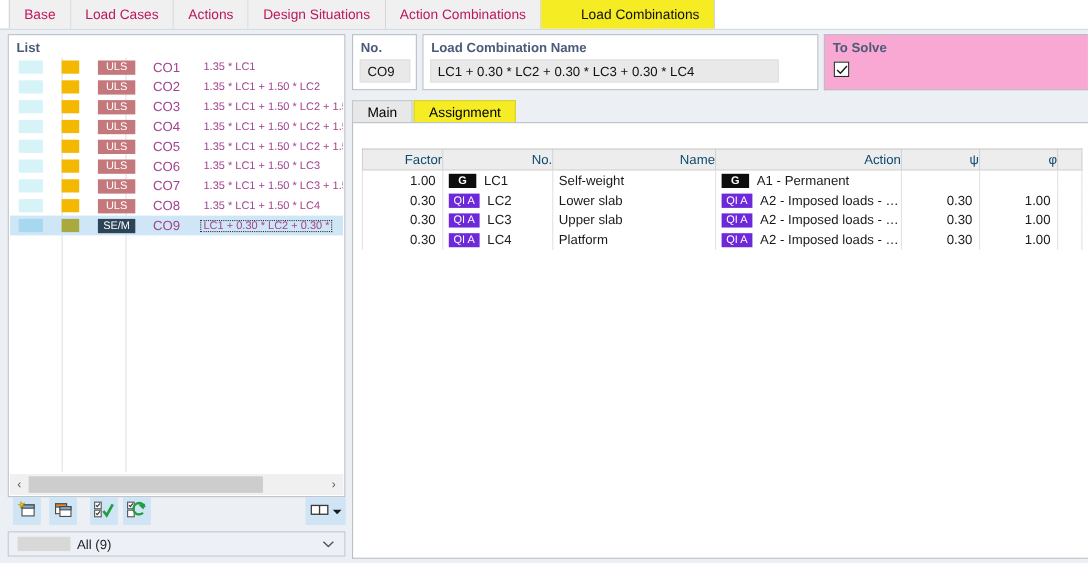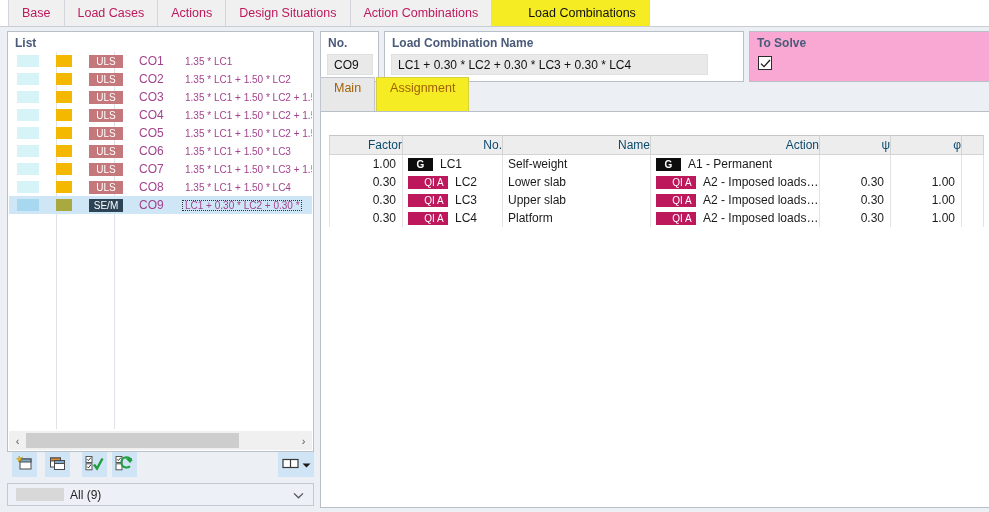--- a/index.html
+++ b/index.html
@@ -173,23 +173,23 @@
     width:14px;height:14px;background:#fff;border:1px solid #2b2b2b;
     box-sizing:border-box;display:flex;align-items:center;justify-content:center;
   }
 
   
   .inner-tabs{
     position:absolute;left:320px;top:90px;height:22px;
     display:flex;align-items:flex-end;
   }
   .itab{
-    height:35px;line-height:21px;padding:0 13px;
+    height:21px;line-height:21px;padding:0 13px;
     font-size:12.5px;background:#e8e8e8;border:1px solid #c2c7cf;border-bottom:none;
-    margin-right:1px;color:#a16207;box-sizing:border-box;
+    margin-right:1px;color:#000000;box-sizing:border-box;
   }
   .itab.active{background:#f5ec23;border-color:#d8d03a;}
 
   .content-panel{
     position:absolute;left:320px;top:111px;width:669px;height:397px;
     background:#ffffff;border:1px solid #b9bfc7;box-sizing:border-box;
     border-right:none;
   }
   .assigned-label{
     position:absolute;left:8px;top:5px;
@@ -220,22 +220,22 @@
   .c-psi{width:70px;}
   .c-phi{width:70px;}
   .c-sb{width:21px;}
   td.num{text-align:right;padding-right:6px;}
   .cellflex{display:flex;align-items:center;padding-left:5px;overflow:hidden;white-space:nowrap;}
   .bG{
     flex:none;width:25px;height:13px;line-height:13px;background:#0d0d0d;color:#fff;
     font-size:10px;text-align:center;font-weight:bold;
   }
   .bQ{
-    flex:none;width:28px;height:13px;line-height:13px;background:#be185d;color:#fff;
-    font-size:10px;text-align:center;padding-left:12px;
+    flex:none;width:28px;height:13px;line-height:13px;background:#6d28d9;color:#fff;
+    font-size:10px;text-align:center;
   }
   .cellflex .txt{margin-left:7px;overflow:hidden;text-overflow:ellipsis;white-space:nowrap;}
   .scrollcol{background:#ffffff;border-left:1px solid #d3d3d3;}
   .vscroll-head{background:#ededed;}
 </style>
 </head>
 <body>
 
 <div class="tabbar">
   <div class="tab first">Base</div>

